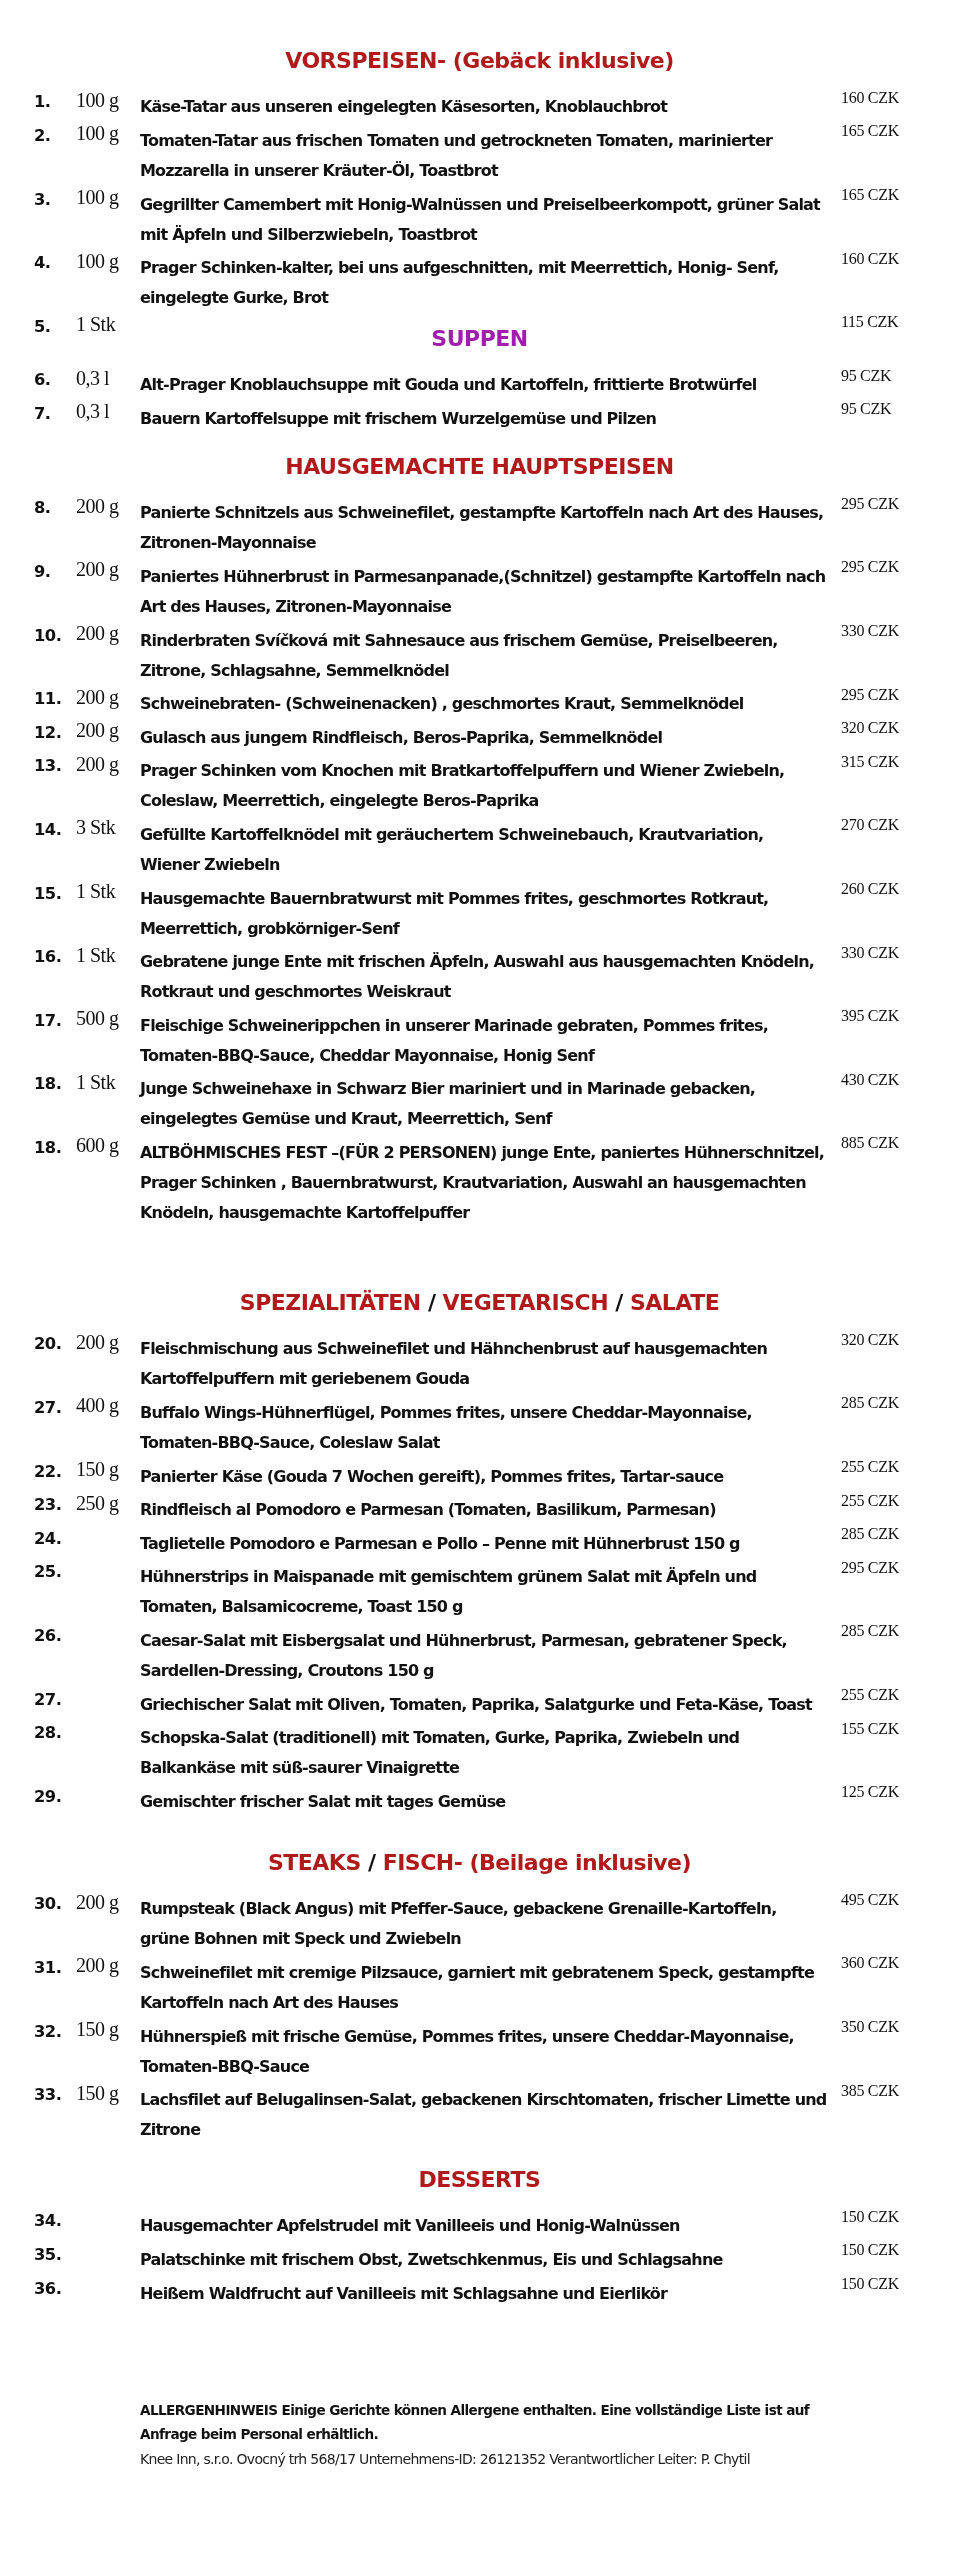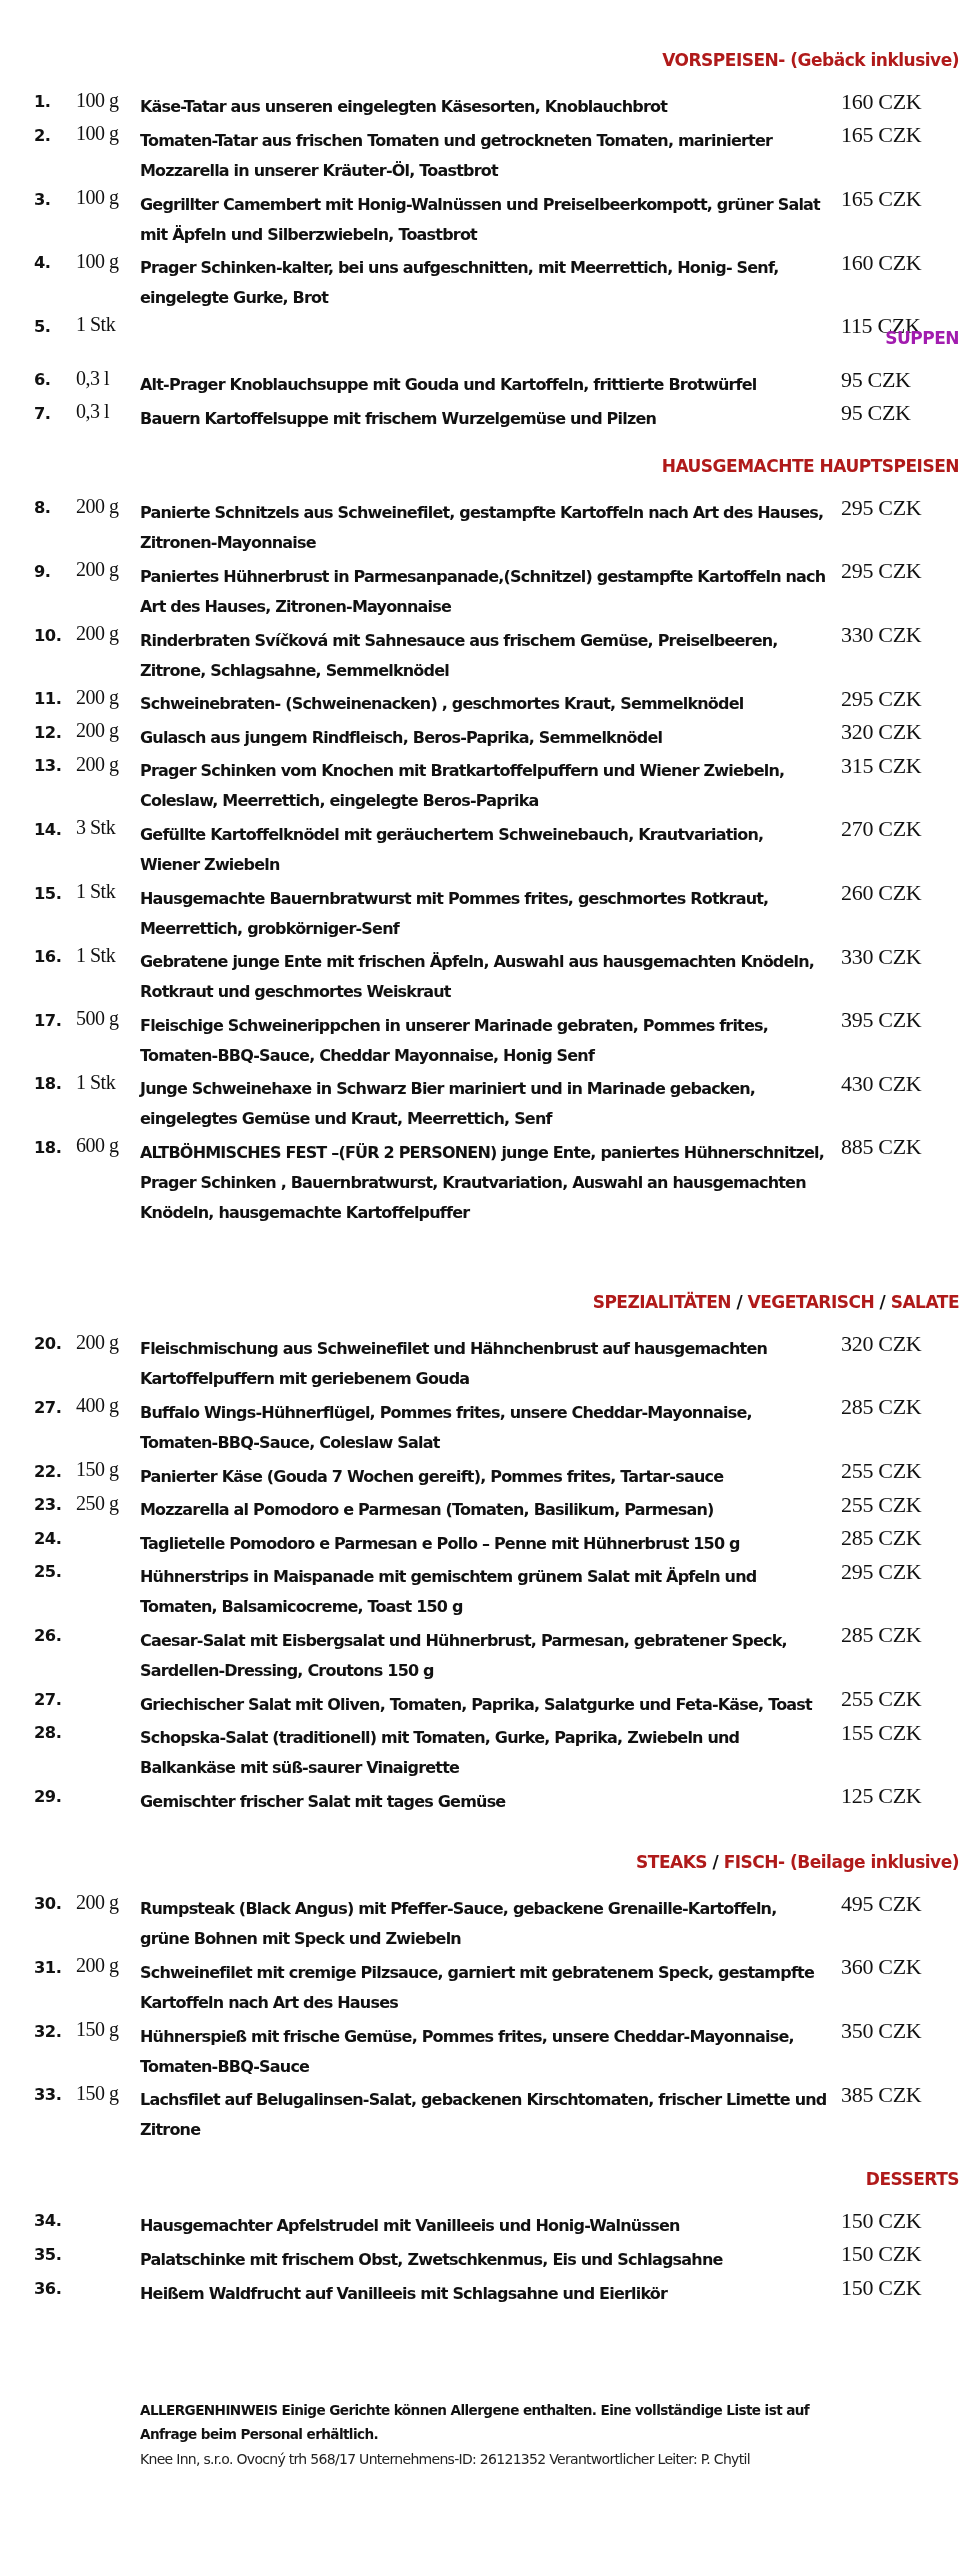--- a/index.html
+++ b/index.html
@@ -1,40 +1,40 @@
 <!DOCTYPE html>
 <html style="font-size:14.5px"><head>
 <meta charset="utf-8">
 <style>
   html, body { margin: 0; padding: 0; background: #ffffff; }
   body { width: 959px; min-height: 2576px; position: relative; font-family: "Liberation Sans", sans-serif; color: #111; }
   .page { padding-top: 45px; }
   .section-title {
-    text-align: right; font-family: "DejaVu Sans", sans-serif; font-weight: bold;
-    font-size: 17px; color: #b01a1a; letter-spacing: -0.5px; margin: 0; line-height: 23.5px;
+    text-align: center; font-family: "DejaVu Sans", sans-serif; font-weight: bold;
+    font-size: 22px; color: #b01a1a; letter-spacing: -0.5px; margin: 0; line-height: 23.5px;
   }
   .section-title .sep { color: #111; }
   .items { margin-top: 16.3px; }
   .item { position: relative; display: flex; align-items: flex-start; min-height: 30px; }
   .num {
     position: absolute; left: 34px; top: 3.6px; width: 40px;
     font-family: "DejaVu Sans", sans-serif; font-weight: bold; font-size: 16.3px; letter-spacing: -0.5px;
   }
   .weight {
     position: absolute; left: 76px; top: 0; width: 63px;
     font-family: "Liberation Serif", serif; font-size: 20px; letter-spacing: -0.5px;
   }
   .desc {
     margin-left: 140px; width: 687px; padding-top: 3.6px;
     font-family: "DejaVu Sans", sans-serif; font-weight: bold; font-size: 16px;
     letter-spacing: -0.8px; line-height: 30px;
   }
   .price {
     position: absolute; left: 841px; top: 0; white-space: nowrap;
-    font-family: "Liberation Serif", serif; font-size: 22px; letter-spacing: -0.3px;
+    font-family: "Liberation Serif", serif; font-size: 16px; letter-spacing: -0.3px;
   }
   .footer { position: absolute; left: 140px; top: 2398px; width: 705px; }
   .footer .allergen {
     font-family: "DejaVu Sans", sans-serif; font-weight: bold; font-size: 13.6px;
     letter-spacing: -0.6px; line-height: 24.4px; margin: 0;
   }
   .footer .company {
     font-family: "DejaVu Sans", sans-serif; font-size: 14px; letter-spacing: -0.7px;
     line-height: 24.4px; margin: 0; color: #222;
   }
@@ -188,21 +188,21 @@
         </div>
         <div class="item">
           <div class="num">22.</div>
           <div class="weight">150 g</div>
           <div class="desc">Panierter Käse (Gouda 7 Wochen gereift), Pommes frites, Tartar-sauce</div>
           <div class="price">255 CZK</div>
         </div>
         <div class="item">
           <div class="num">23.</div>
           <div class="weight">250 g</div>
-          <div class="desc">Mozzarella al Pomodoro e Parmesan (Tomaten, Basilikum, Parmesan)</div>
+          <div class="desc">Rindfleisch al Pomodoro e Parmesan (Tomaten, Basilikum, Parmesan)</div>
           <div class="price">255 CZK</div>
         </div>
         <div class="item">
           <div class="num">24.</div>
           <div class="weight"></div>
           <div class="desc">Taglietelle Pomodoro e Parmesan e Pollo – Penne mit Hühnerbrust 150 g</div>
           <div class="price">285 CZK</div>
         </div>
         <div class="item">
           <div class="num">25.</div>

